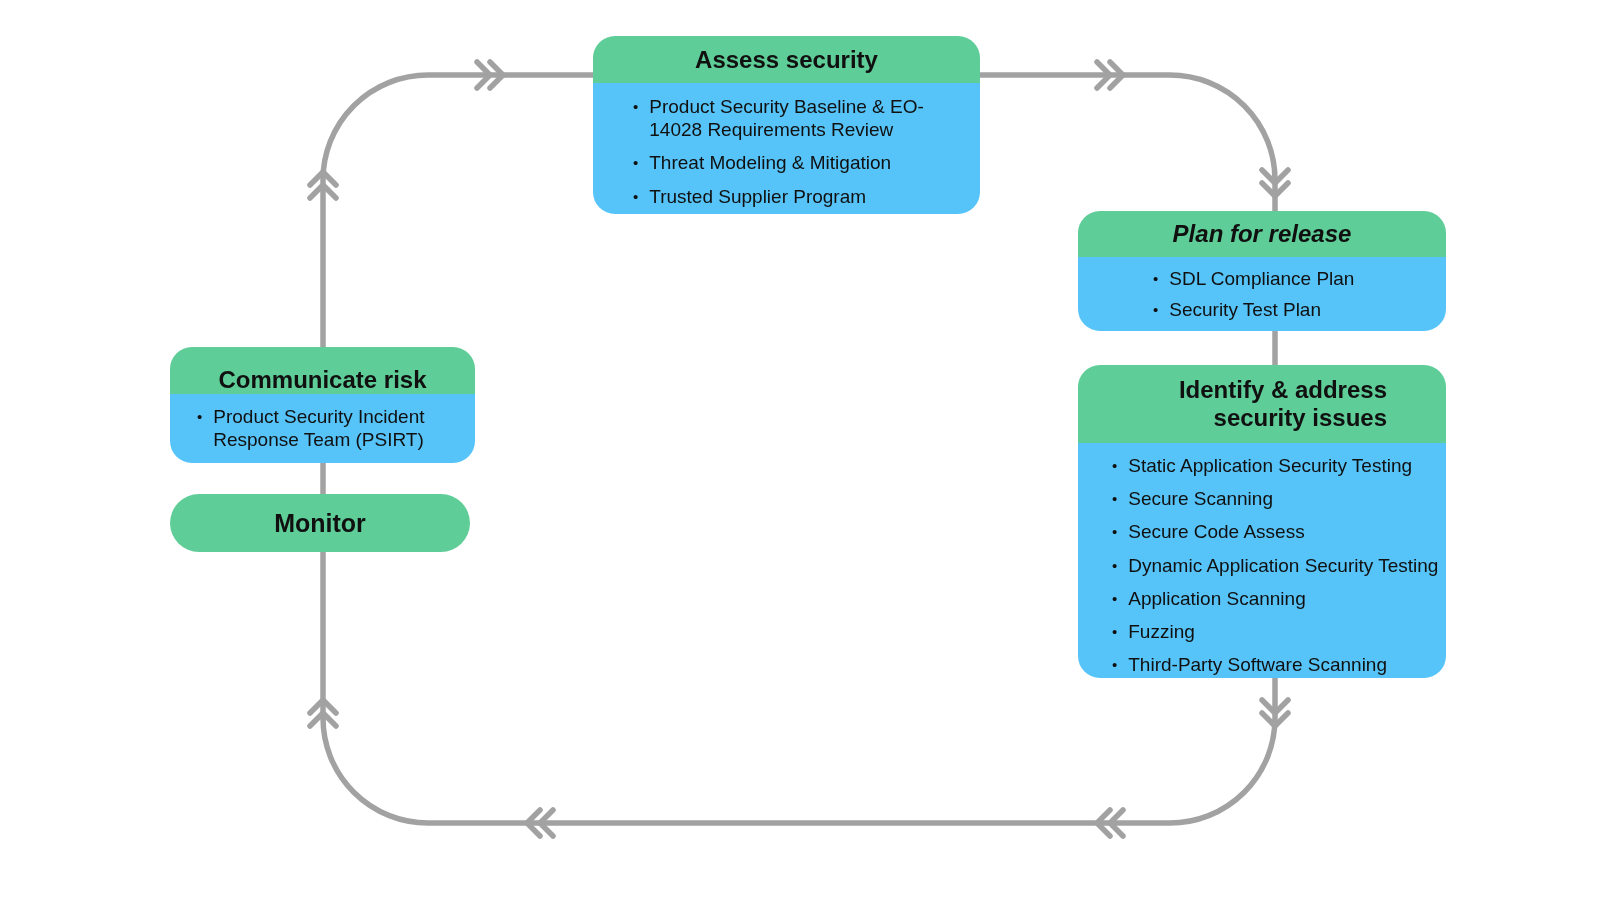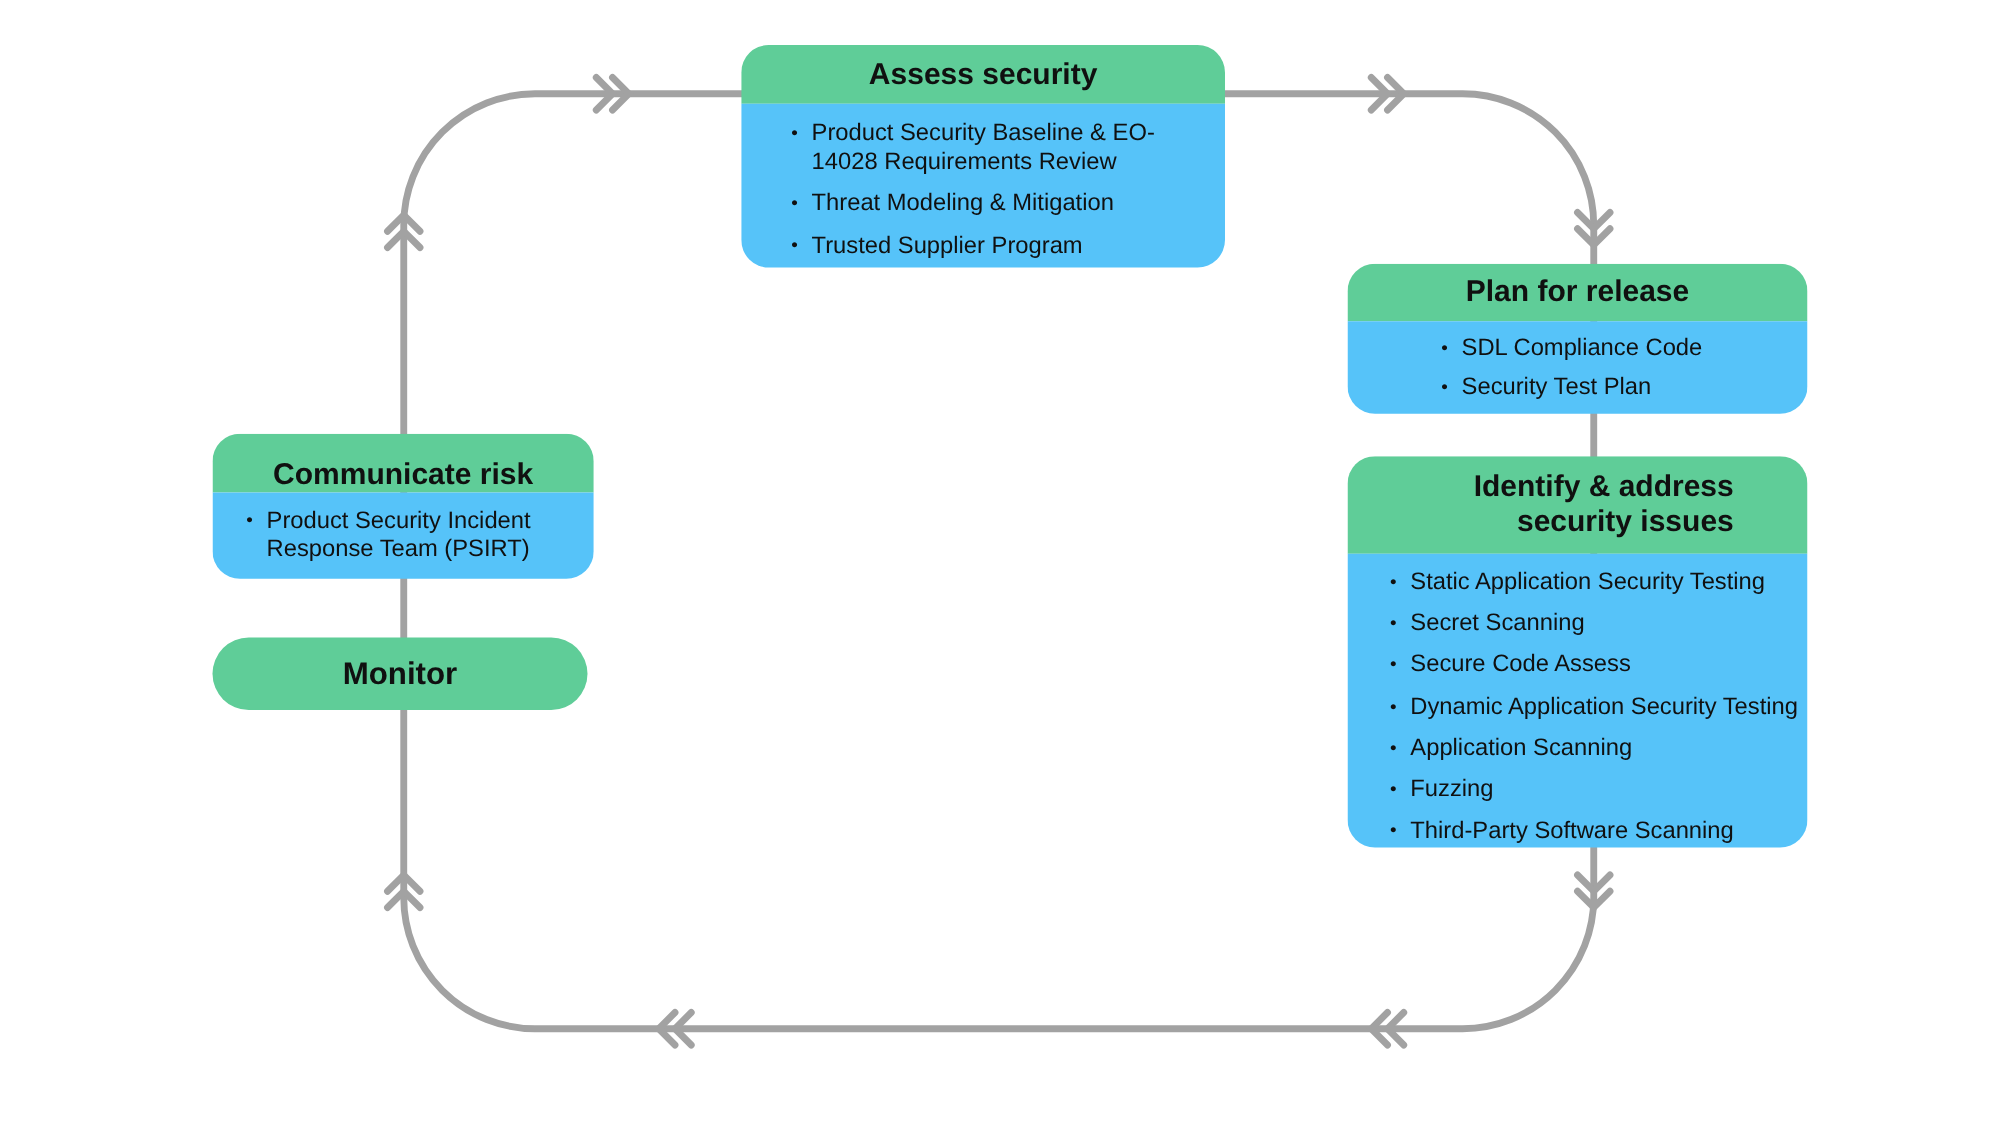--- a/index.html
+++ b/index.html
@@ -55,21 +55,21 @@
     line-height: 23px;
     margin-right: 11px;
     flex: 0 0 auto;
   }
   
   .node-assess { left: 593px; top: 36px; width: 387px; height: 178px; }
   .node-assess .hdr { height: 47px; }
   .node-assess .body { padding: 12px 18px 0 40px; display: flex; flex-direction: column; gap: 10px; }
   
   .node-plan { left: 1078px; top: 211px; width: 368px; height: 120px; }
-  .node-plan .hdr { height: 46px; }
+  .node-plan .hdr { height: 46px; font-style: italic; }
   .node-plan .body { padding: 10px 0 0 0; display: flex; flex-direction: column; gap: 8px; }
   .node-plan .bullet-item { width: fit-content; margin: 0 auto; min-width: 218px; }
   
   .node-identify { left: 1078px; top: 365px; width: 368px; height: 313px; }
   .node-identify .hdr { height: 78px; }
   .node-identify .hdr .hdr-text { max-width: 250px; text-align: right; }
   .node-identify .body { padding: 11px 4px 0 34px; display: flex; flex-direction: column; gap: 10px; }
   
   .node-communicate { left: 170px; top: 347px; width: 305px; height: 116px; }
   .node-communicate .hdr { height: 47px; align-items: flex-end; }
@@ -79,21 +79,21 @@
     position: absolute;
     background: #5fcd98;
     border-radius: 30px;
     display: flex;
     align-items: center;
     justify-content: center;
     font-weight: bold;
     font-size: 25px;
     color: #101010;
   }
-  .pill-monitor { left: 170px; top: 494px; width: 300px; height: 58px; margin-top: 16px; }
+  .pill-monitor { left: 170px; top: 494px; width: 300px; height: 58px; }
   .pill-validate { left: 650px; top: 793px; width: 298px; height: 60px; }
 </style>
 </head>
 <body>
 
 <div class="canvas">
 
   <svg class="loop-svg" viewBox="0 0 1599 900">
     <defs>
       <path id="chev" d="M -13 0 L 0 -13 L 13 0 M -13 13 L 0 0 L 13 13" fill="none" stroke="#a2a2a2" stroke-width="5.5" stroke-linecap="round" stroke-linejoin="miter"></path>
@@ -131,42 +131,42 @@
   </div>
 
   <div class="node node-plan">
     <div class="hdr">
       <span class="hdr-text">Plan for release</span>
     </div>
     <ul class="body">
 
     <li class="bullet-item">
         <span class="dot">•</span>
-        <span class="txt">SDL Compliance Code</span>
+        <span class="txt">SDL Compliance Plan</span>
       </li>
         <li class="bullet-item">
         <span class="dot">•</span>
         <span class="txt">Security Test Plan</span>
       </li>
       </ul>
   </div>
 
   <div class="node node-identify">
     <div class="hdr">
       <span class="hdr-text">Identify &amp; address security issues</span>
     </div>
     <ul class="body">
 
     <li class="bullet-item">
         <span class="dot">•</span>
         <span class="txt">Static Application Security Testing</span>
       </li>
         <li class="bullet-item">
         <span class="dot">•</span>
-        <span class="txt">Secret Scanning</span>
+        <span class="txt">Secure Scanning</span>
       </li>
         <li class="bullet-item">
         <span class="dot">•</span>
         <span class="txt">Secure Code Assess</span>
       </li>
         <li class="bullet-item">
         <span class="dot">•</span>
         <span class="txt">Dynamic Application Security Testing</span>
       </li>
         <li class="bullet-item">

